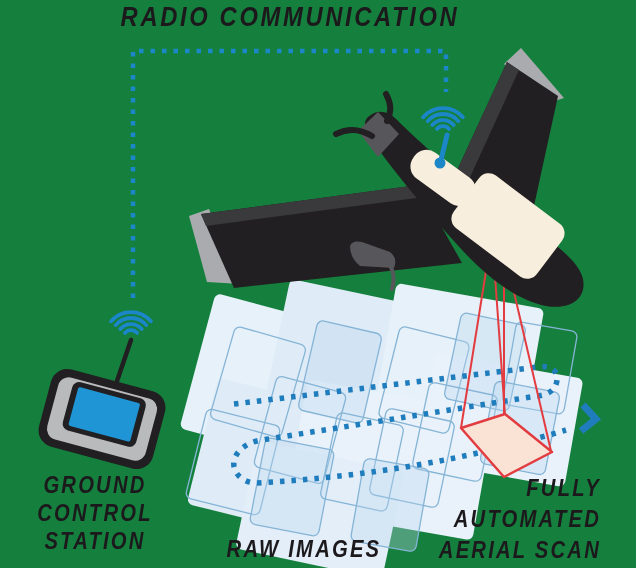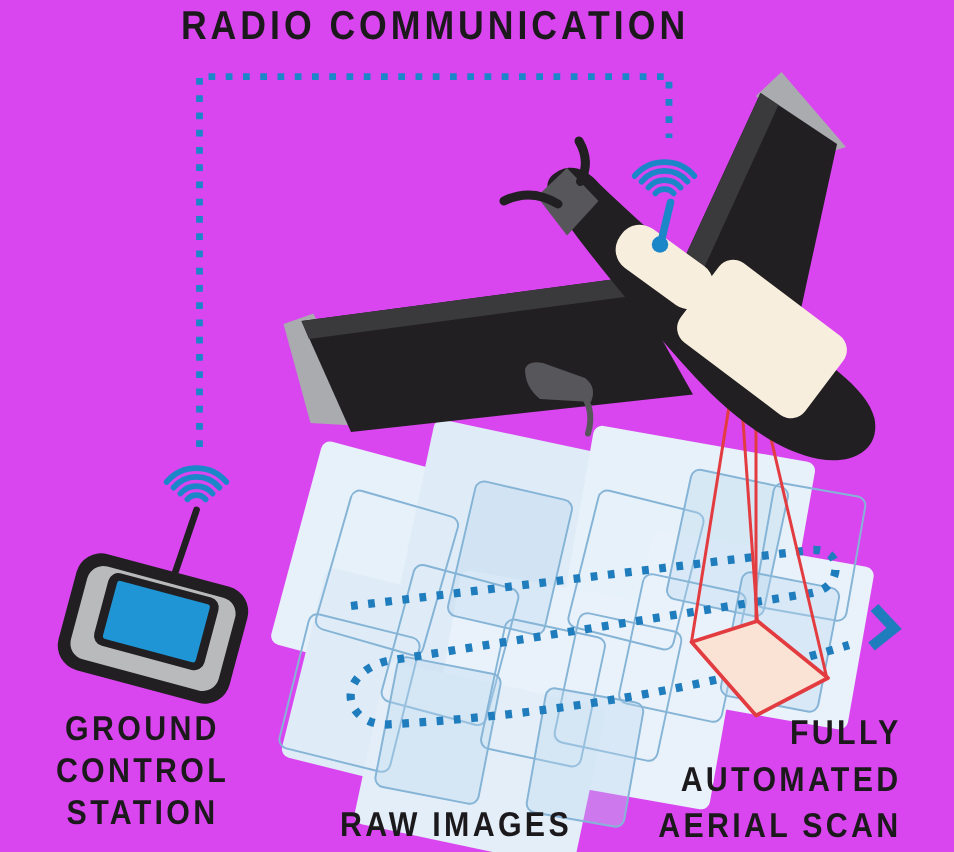--- a/index.html
+++ b/index.html
@@ -1,17 +1,17 @@
 <!DOCTYPE html>
 <html style="--blue: #1b86c8; --dotblue: #207dbd; --screenblue: #2095d5; --red: #e23c40; --redfill: #fae3d5; --black: #211f21; --facet: #3a393c; --graytip: #a9abae; --detailgray: #57565a; --devicegray: #b8babc; --cream: #f8eedd; --imgline: #85b4d6; --imgfill: rgba(186,216,238,0.35);"><head>
 <meta charset="utf-8">
 <style>
   html,body{margin:0;padding:0;background:#ffffff;}
   body{width:636px;height:568px;overflow:hidden;font-family:"Liberation Sans",sans-serif;}
-  .stage{position:relative;width:636px;height:568px;background:#d946ef;}
+  .stage{position:relative;width:636px;height:568px;background:#15803d;font-style:italic;}
   svg.scene{position:absolute;left:0;top:0;}
 
   
   .wifi{fill:none;stroke:var(--blue);stroke-width:3.8;stroke-linecap:round;}
   .blueantenna{fill:none;stroke:var(--blue);stroke-width:5;stroke-linecap:round;}
   .bluedot{fill:var(--blue);}
   .dotline{fill:none;stroke:var(--blue);stroke-width:4.5;stroke-dasharray:4.5 7;}
   .flight{fill:none;stroke:var(--dotblue);stroke-width:5.5;stroke-dasharray:4.5 7;}
   .arrowhead{fill:none;stroke:var(--dotblue);stroke-width:7;stroke-linejoin:miter;}
   .redline{fill:none;stroke:var(--red);stroke-width:2;}

